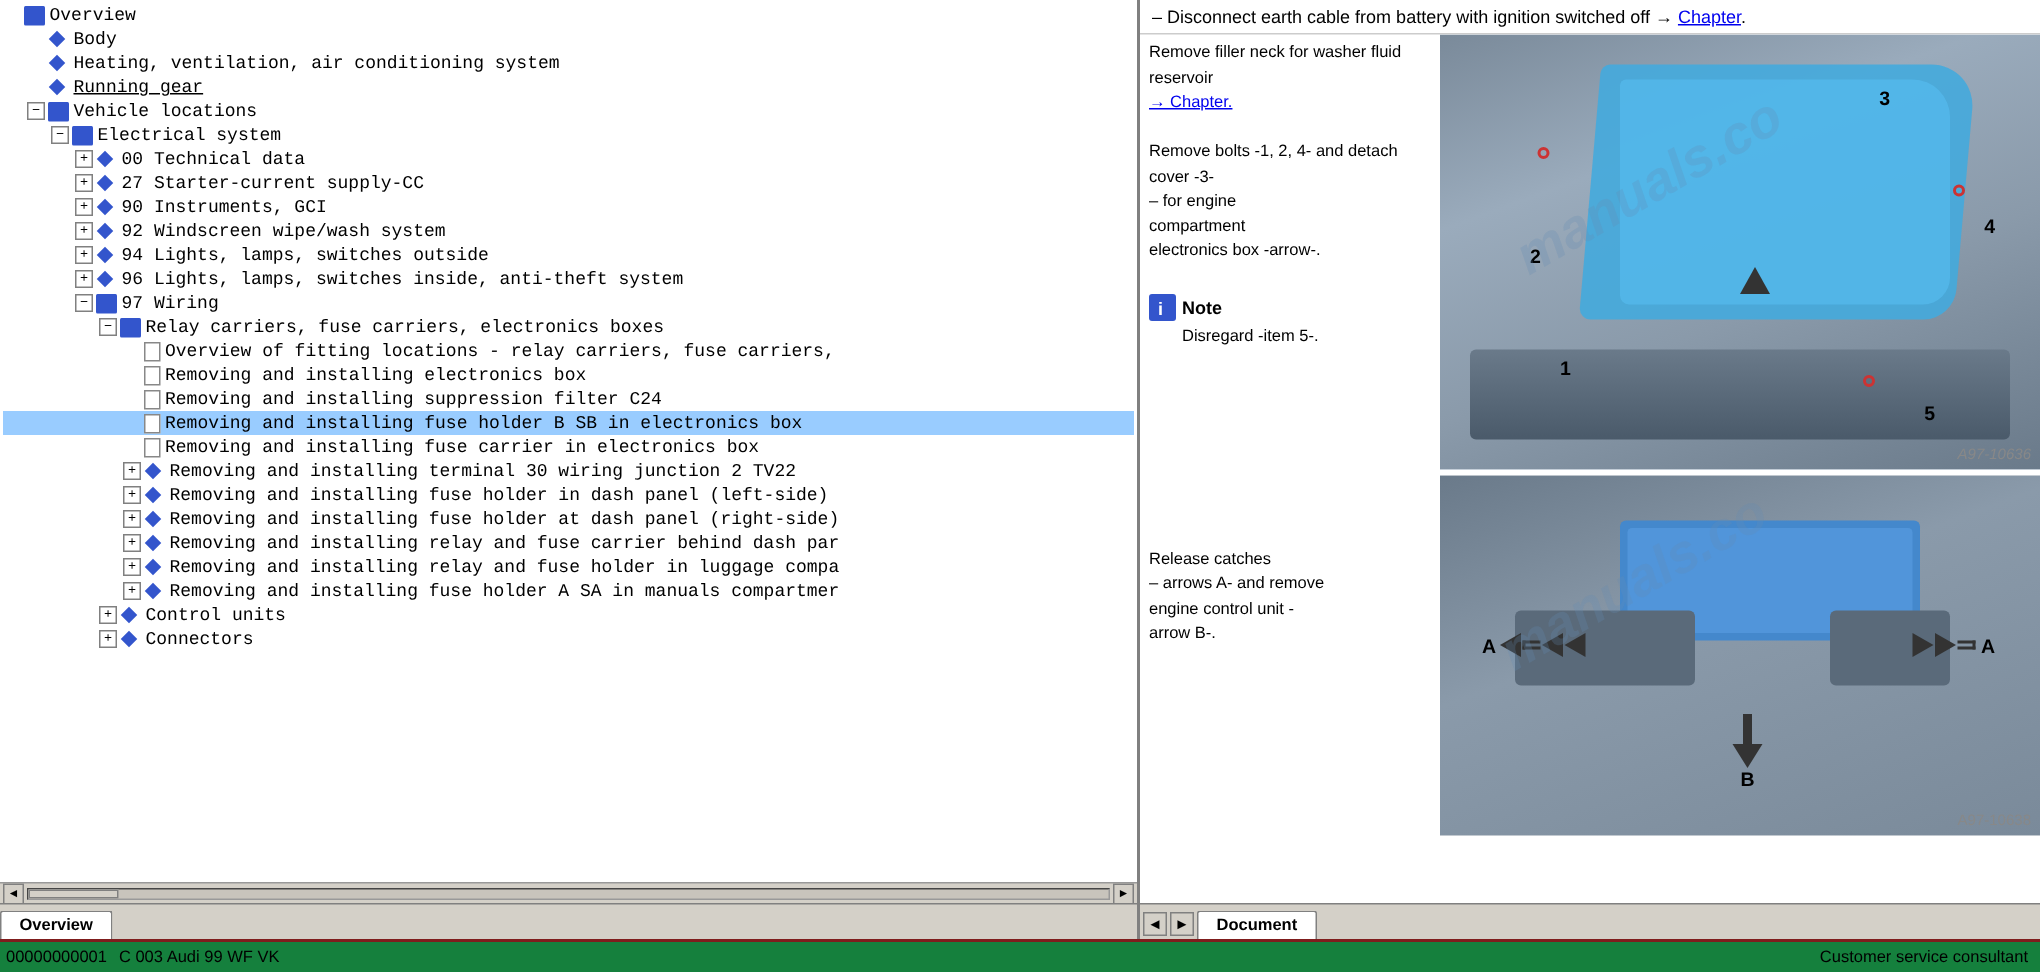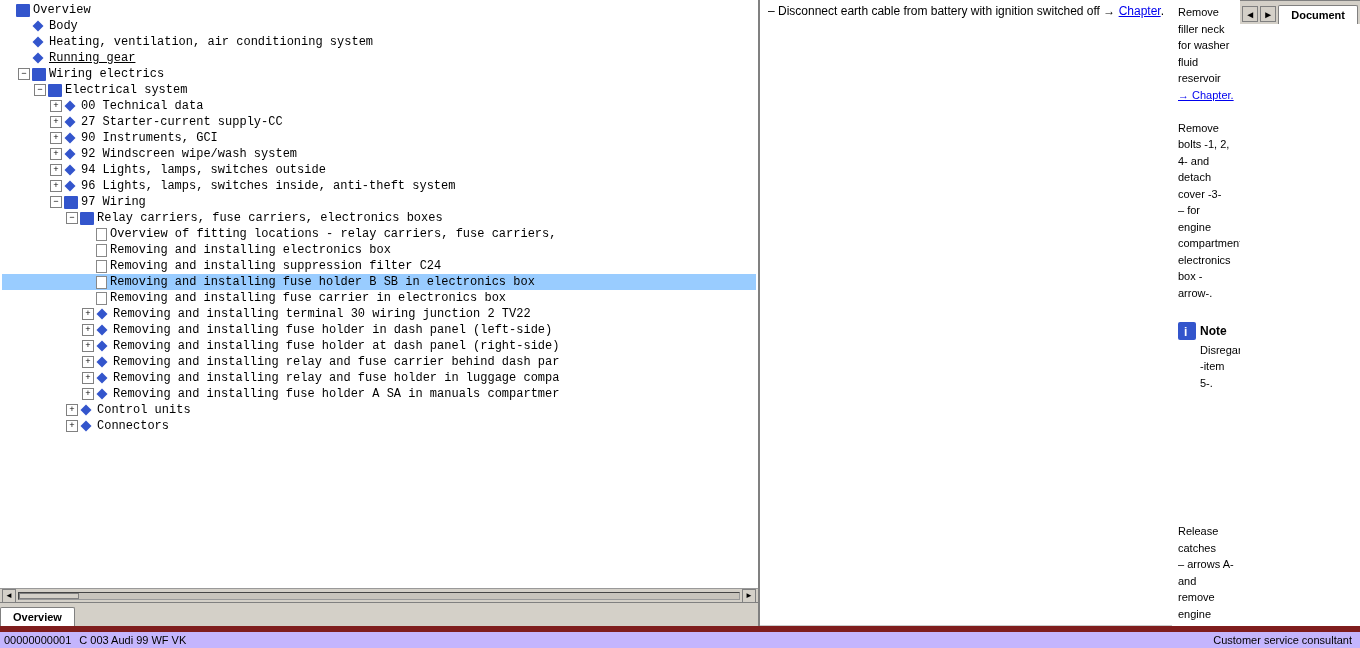--- a/index.html
+++ b/index.html
@@ -13,26 +13,26 @@
     .tree-item { display: flex; align-items: center; padding: 1px 2px; white-space: nowrap; cursor: pointer; }
 
     .expand-btn { display: inline-block; width: 12px; height: 12px; border: 1px solid #808080; background: white; text-align: center; line-height: 10px; font-size: 9px; margin-right: 2px; flex-shrink: 0; cursor: pointer; }
 
     
     .bottom-tabs { height: 24px; background: #d4d0c8; display: flex; align-items: flex-end; border-top: 1px solid #808080; }
     .tab { padding: 3px 12px; background: #d4d0c8; border: 1px solid #808080; border-bottom: none; font-size: 11px; cursor: pointer; margin-right: 2px; border-radius: 2px 2px 0 0; }
     .tab.active { background: #ffffff; font-weight: bold; }
 
     
-    .status-bar { height: 22px; background: #c4b5fd; display: flex; align-items: center; justify-content: space-between; border-top: 6px solid #7f1d1d; padding: 0 4px; font-size: 11px; }
+    .status-bar { height: 22px; background: #15803d; display: flex; align-items: center; justify-content: space-between; border-top: 2px solid #7f1d1d; padding: 0 4px; font-size: 11px; }
     .status-left { display: flex; align-items: center; gap: 8px; }
     .status-right { padding-right: 4px; }
 
     
-    .right-panel { flex: 1; background: #ffffff; display: flex; flex-direction: row; overflow: hidden; }
+    .right-panel { flex: 1; background: #ffffff; display: flex; flex-direction: column; overflow: hidden; }
     .img-label { position: absolute; bottom: 4px; right: 6px; font-size: 10px; color: #ccc; font-style: italic; }
 
     .right-bottom-tabs { height: 24px; background: #d4d0c8; display: flex; align-items: flex-end; border-top: 1px solid #808080; }
 
     
     .right-main { display: flex; flex: 1; overflow: hidden; }
     .right-text-col { width: 200px; padding: 4px 6px; font-size: 11px; line-height: 1.5; overflow: hidden; }
     .right-images-col { flex: 1; display: flex; flex-direction: column; gap: 4px; overflow: hidden; }
 
     
@@ -82,21 +82,21 @@
           <span style="font-family: &quot;Courier New&quot;, monospace; font-size: 12px;">Heating, ventilation, air conditioning system</span>
         </div>
         <div class="tree-item" style="padding-left: 16px; text-decoration: underline;">
           <span style="display: inline-block; width: 14px;"></span>
           <span style="display: inline-block; width: 12px; height: 12px; background: rgb(51, 85, 204); transform: rotate(45deg) scale(0.65); margin-right: 5px; flex-shrink: 0; vertical-align: middle;"></span>
           <span style="font-family: &quot;Courier New&quot;, monospace; font-size: 12px;">Running gear</span>
         </div>
         <div class="tree-item" style="padding-left: 16px;">
           <span class="expand-btn">−</span>
           <span style="display: inline-block; width: 14px; height: 13px; background: rgb(51, 85, 204); margin-right: 3px; flex-shrink: 0; vertical-align: middle; border-radius: 1px; position: relative;"></span>
-          <span style="font-family: &quot;Courier New&quot;, monospace; font-size: 12px;">Wiring electrics</span>
+          <span style="font-family: &quot;Courier New&quot;, monospace; font-size: 12px;">Vehicle locations</span>
         </div>
         <div class="tree-item" style="padding-left: 32px;">
           <span class="expand-btn">−</span>
           <span style="display: inline-block; width: 14px; height: 13px; background: rgb(51, 85, 204); margin-right: 3px; flex-shrink: 0; vertical-align: middle; border-radius: 1px; position: relative;"></span>
           <span style="font-family: &quot;Courier New&quot;, monospace; font-size: 12px;">Electrical system</span>
         </div>
         <div class="tree-item" style="padding-left: 48px;">
           <span class="expand-btn">+</span>
           <span style="display: inline-block; width: 12px; height: 12px; background: rgb(51, 85, 204); transform: rotate(45deg) scale(0.65); margin-right: 5px; flex-shrink: 0; vertical-align: middle;"></span>
           <span style="font-family: &quot;Courier New&quot;, monospace; font-size: 12px;">00 Technical data</span>

